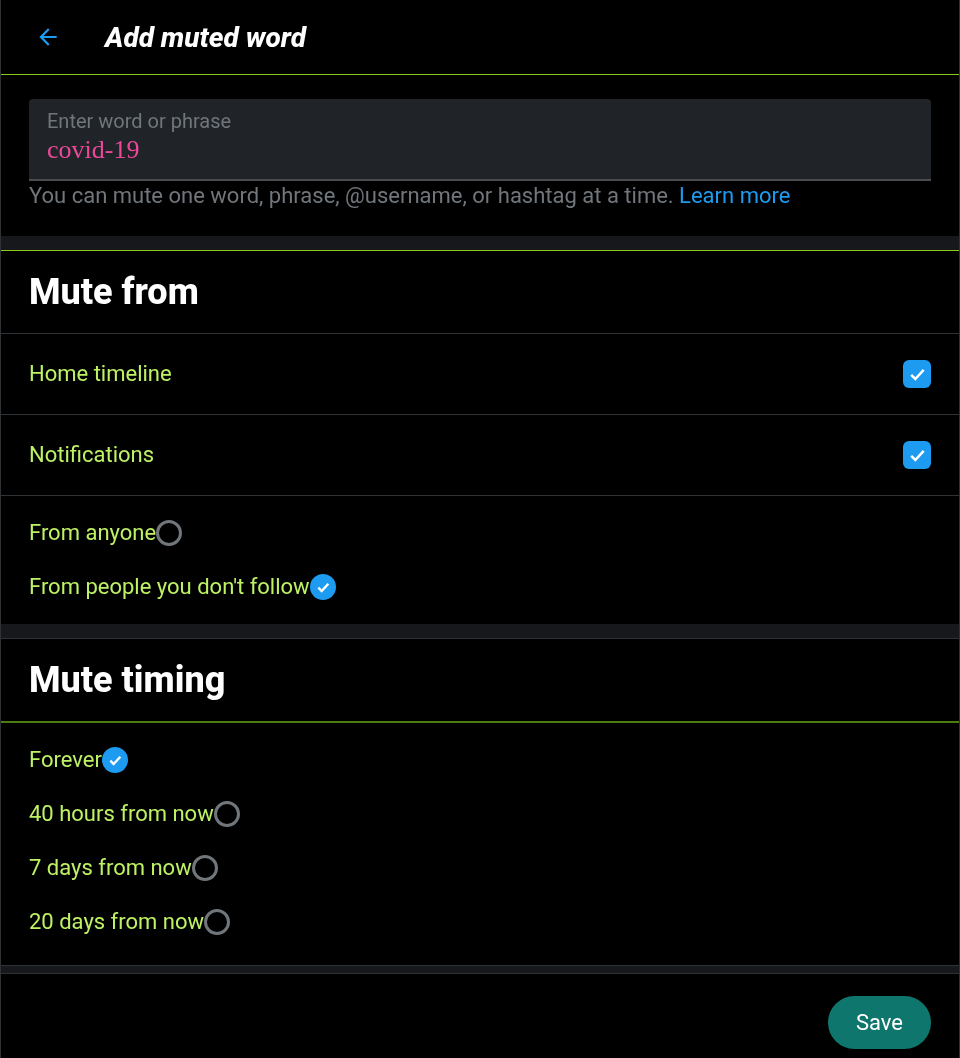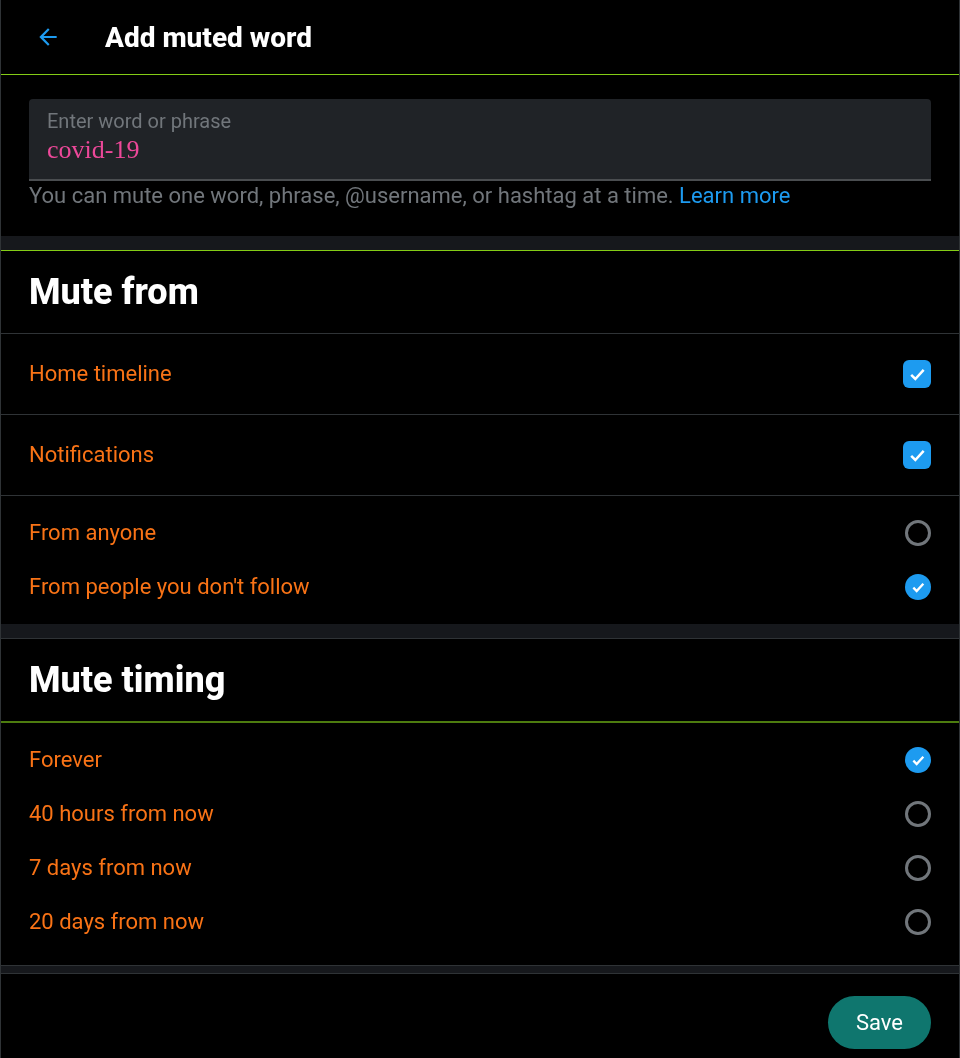--- a/index.html
+++ b/index.html
@@ -18,20 +18,21 @@
     .container {
       width: 100%;
       border: 1px solid #2f3336;
       border-top: none;
     }
     .header {
       display: flex;
       align-items: center;
       padding: 18px 28px 18px 28px;
       gap: 38px;
+      font-style: italic;
     }
     .back-btn {
       display: flex;
       align-items: center;
       justify-content: center;
       cursor: pointer;
       padding: 6px;
     }
     .back-btn svg {
       width: 26px;
@@ -91,21 +92,21 @@
     }
     .row {
       display: flex;
       align-items: center;
       justify-content: space-between;
       padding: 26px 28px;
       border-top: 1px solid #2f3336;
     }
     .row-label {
       font-size: 22px;
-      color: #f97316;
+      color: #bef264;
     }
     .checkbox {
       width: 28px;
       height: 28px;
       border-radius: 6px;
       background: #1d9bf0;
       display: flex;
       align-items: center;
       justify-content: center;
       cursor: pointer;
@@ -117,21 +118,20 @@
       stroke-width: 3;
       fill: none;
     }
     .radio-group {
       border-top: 1px solid #2f3336;
       padding: 10px 0;
     }
     .radio-row {
       display: flex;
       align-items: center;
-      justify-content: space-between;
       padding: 14px 28px;
     }
     .radio {
       width: 26px;
       height: 26px;
       border-radius: 50%;
       border: 3px solid #71767b;
       cursor: pointer;
       display: flex;
       align-items: center;

